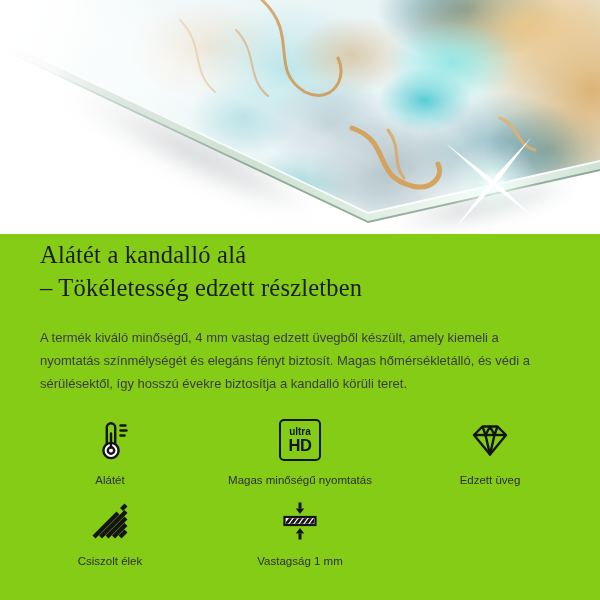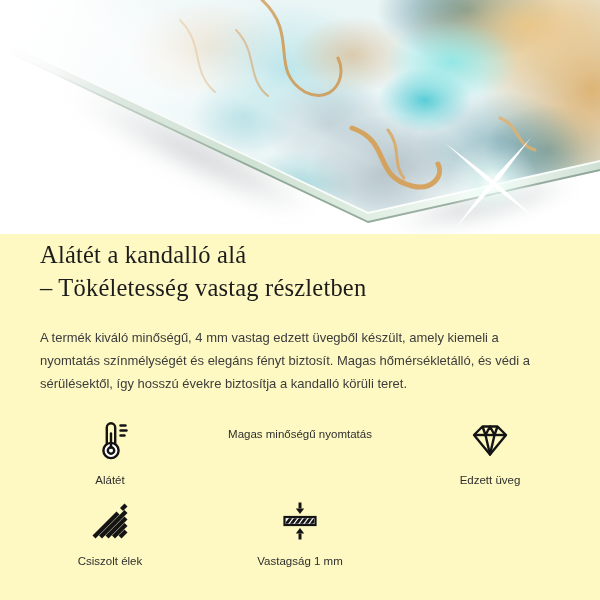--- a/index.html
+++ b/index.html
@@ -1,17 +1,17 @@
 <!DOCTYPE html>
 <html><head>
 <meta charset="utf-8">
 <style>
   * { box-sizing: border-box; margin: 0; padding: 0; }
   html,body { width:600px; height:600px; background:#ffffff; overflow:hidden; }
-  .page { position:relative; width:600px; height:600px; background:#fef9c3;
+  .page { position:relative; width:600px; height:600px; background:#84cc16;
           font-family:"Liberation Sans", sans-serif; }
 
   
   .hero { position:relative; width:600px; height:234px; overflow:hidden; background:#fff; }
 
   .shadow { position:absolute; pointer-events:none; }
   .shadow-left { left:-16px; top:116px; width:400px; height:64px;
      background:radial-gradient(closest-side, rgba(96,108,112,0.38), rgba(96,108,112,0) 72%);
      transform:rotate(26deg); filter:blur(9px); }
   .shadow-right { left:354px; top:182px; width:262px; height:46px;
@@ -128,21 +128,21 @@
         <polygon points="13,75 68,72.6 75,75 68,77.4"></polygon>
         <polygon points="131,75 82,72.6 75,75 82,77.4"></polygon>
       </g>
       <circle cx="75" cy="75" r="3.4" fill="#ffffff"></circle>
     </svg>
   </section>
 
   <section class="content">
     <h1 class="title">
       <span>Alátét a kandalló alá</span><br>
-      <span>– Tökéletesség vastag részletben</span>
+      <span>– Tökéletesség edzett részletben</span>
     </h1>
 
     <p class="desc">A termék kiváló minőségű, 4 mm vastag edzett üvegből készült, amely kiemeli a nyomtatás színmélységét és elegáns fényt biztosít. Magas hőmérsékletálló, és védi a sérülésektől, így hosszú évekre biztosítja a kandalló körüli teret.</p>
 
     <div class="features">
 
       <div class="feature">
         <div class="icon-wrap">
           <svg width="40" height="44" viewBox="0 0 40 44">
             <g class="icon-stroke" stroke-linecap="round">
@@ -153,20 +153,26 @@
               <path d="M30.5 7.5 h5"></path>
               <path d="M30.5 12.5 h6"></path>
               <path d="M30.5 17.5 h4"></path>
             </g>
           </svg>
         </div>
         <div class="feature-label">Alátét</div>
       </div>
 
       <div class="feature">
+        <div class="icon-wrap">
+          <div class="uhd-box">
+            <span class="uhd-top">ultra</span>
+            <span class="uhd-bottom">HD</span>
+          </div>
+        </div>
         <div class="feature-label">Magas minőségű nyomtatás</div>
       </div>
 
 
       <div class="feature">
         <div class="icon-wrap">
           <svg width="44" height="40" viewBox="0 0 44 38">
             <g class="icon-stroke" stroke-width="2.1" stroke-linejoin="round">
               <path d="M14.5 5.5 H29.5 L38 14 L22 33.5 L6 14 Z"></path>
               <path d="M6 14 H38"></path>

